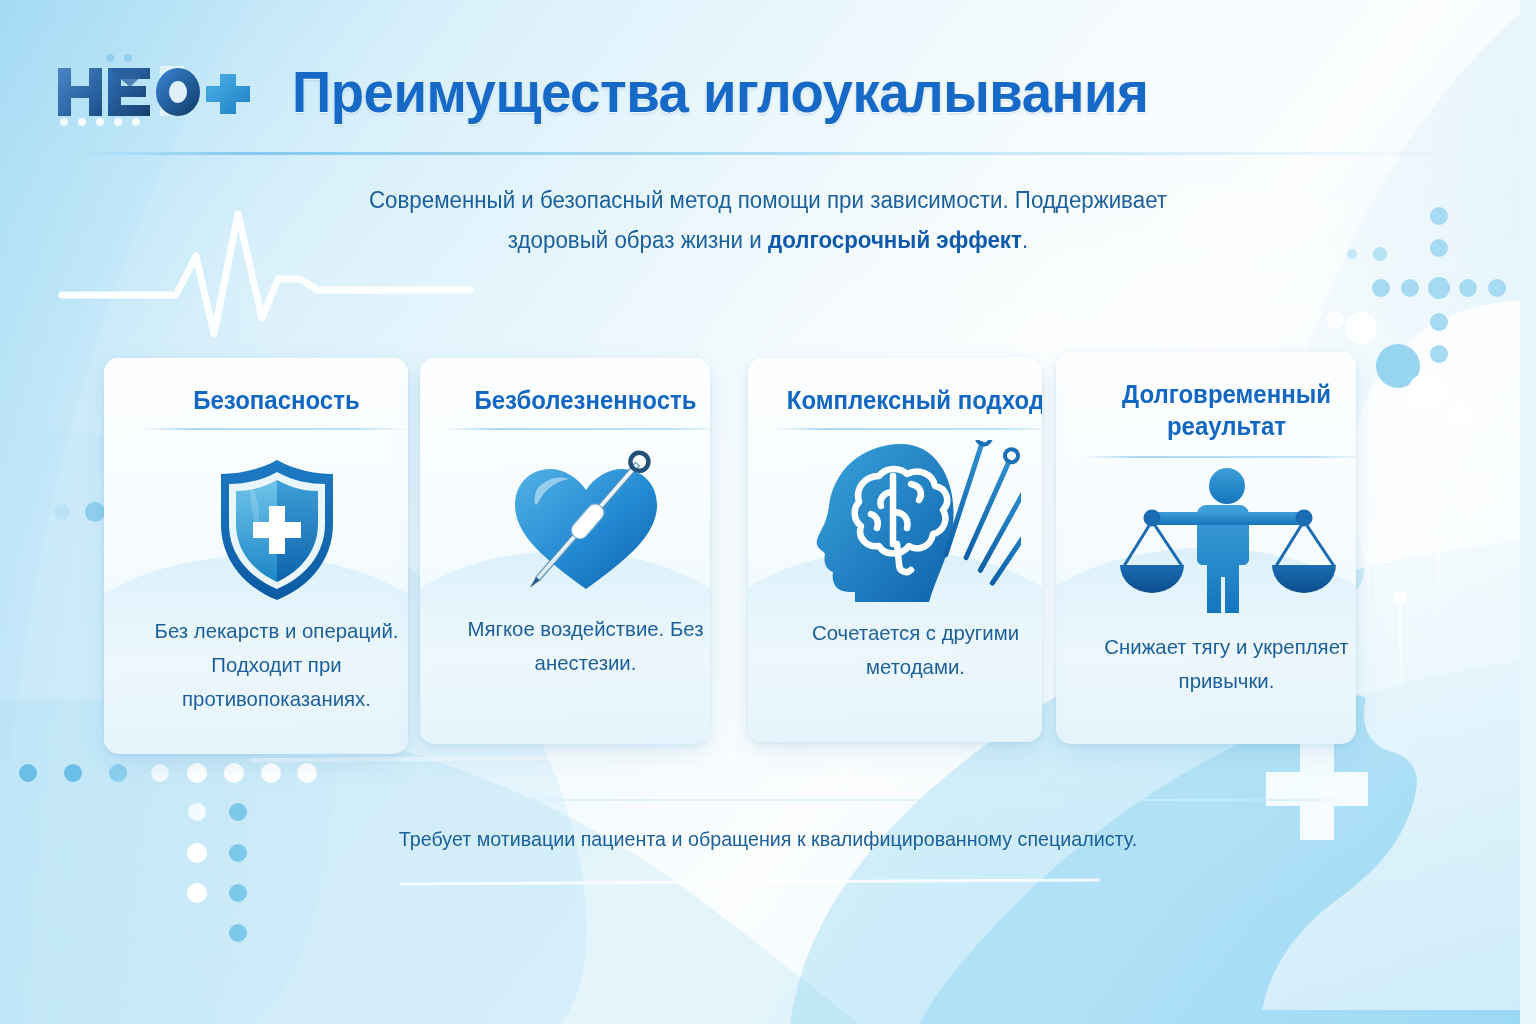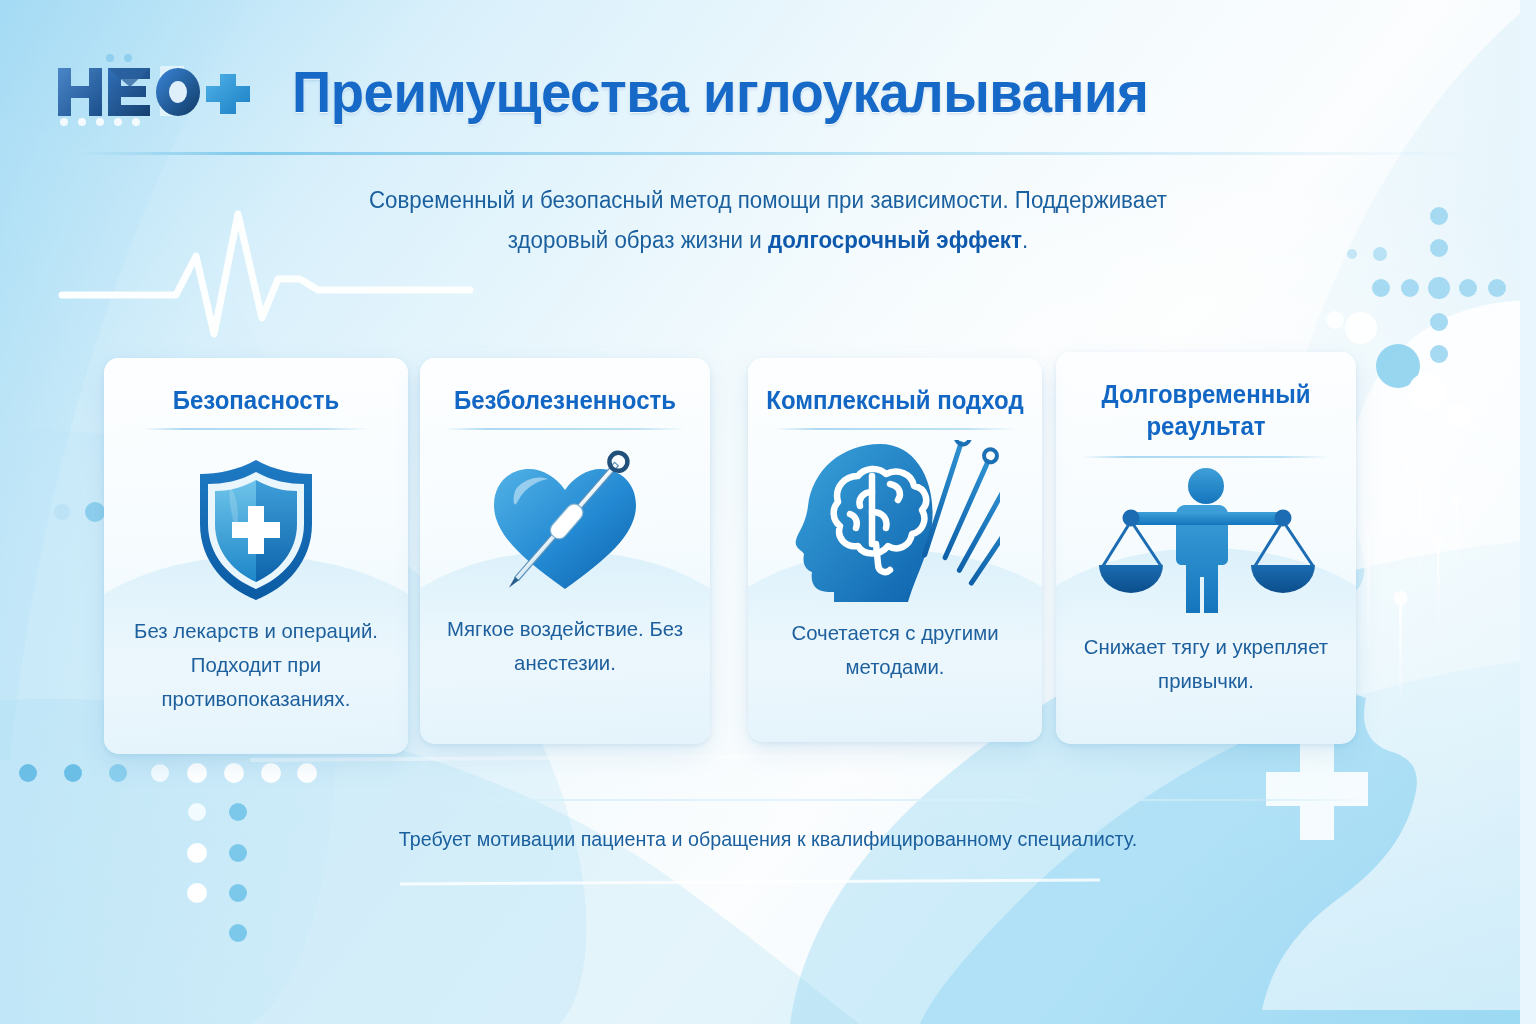--- a/index.html
+++ b/index.html
@@ -65,21 +65,21 @@
       inset 0 1px 0 rgba(255,255,255,.95);
     overflow:hidden;
   }
   .card::after{
     
     content:"";position:absolute;left:-18%;top:50%;width:136%;height:60%;
     border-radius:50% 50% 0 0;
     background:linear-gradient(180deg,rgba(200,232,248,.55) 0%,rgba(225,243,252,.18) 45%,rgba(255,255,255,0) 100%);
     pointer-events:none;
   }
-  .card-inner{position:relative;z-index:2;width:100%;height:100%;}
+  .card-inner{position:relative;z-index:2;width:100%;height:100%;padding-left:41px;}
 
   .card-title{
     position:absolute;left:0;right:0;text-align:center;
     font-size:25px;line-height:32px;font-weight:700;
     color:#1266c4;
     transform:scaleX(0.96);
     text-shadow:0 1px 0 rgba(255,255,255,.9);
     padding:0 8px;
   }
   .card-rule{

